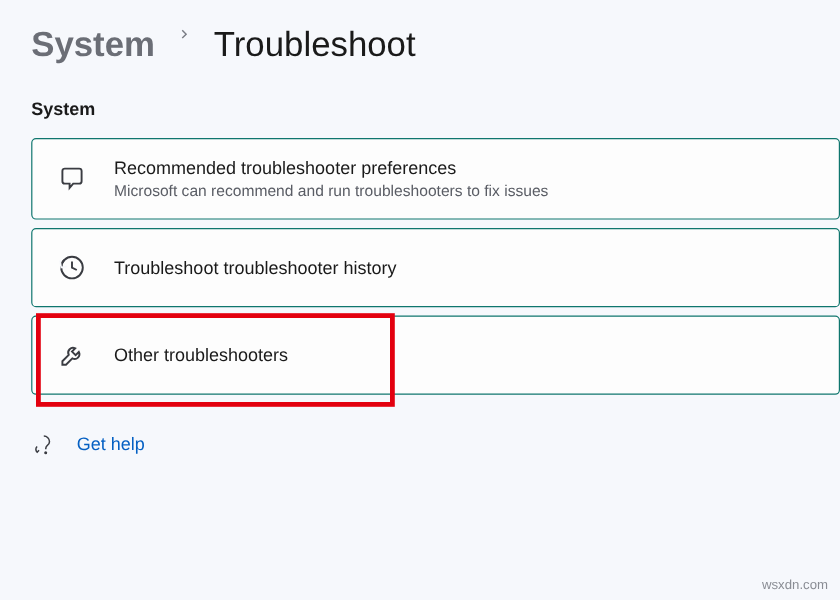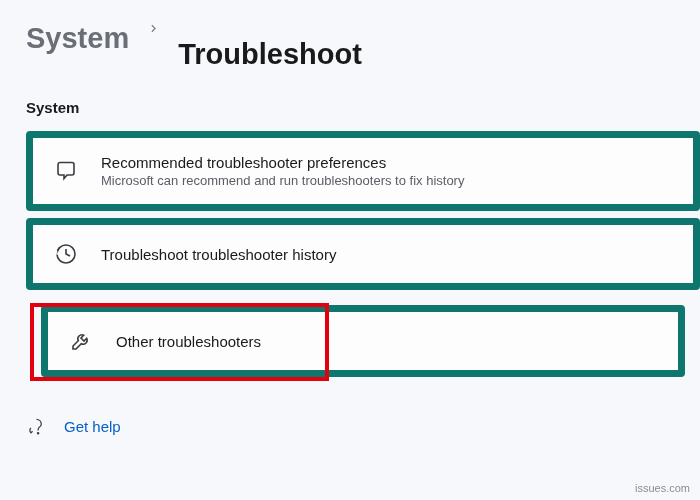--- a/index.html
+++ b/index.html
@@ -22,33 +22,32 @@
       font-weight: 600;
       color: #6b6e76;
     }
     .breadcrumb-chevron {
       color: #7a7d85;
       display: flex;
       align-items: center;
     }
     .breadcrumb-current {
       font-size: 29px;
-      font-weight: 700;
+      font-weight: 400;
       color: #1a1a1a;
-      margin-top: 16px;
     }
     .section-label {
       font-size: 15px;
       font-weight: 600;
       color: #1a1a1a;
       padding: 18px 26px 8px 26px;
     }
     .option-card {
       background: #fdfdfd;
-      border: 7px solid #0f766e;
+      border: 1px solid #0f766e;
       border-radius: 4px;
       margin: 7px 0 7px 26px;
       display: flex;
       align-items: center;
       padding: 16px 20px;
       gap: 22px;
       min-height: 66px;
     }
     .option-icon {
       width: 26px;
@@ -71,21 +70,21 @@
     }
     .option-subtitle {
       font-size: 13px;
       color: #5a5d65;
     }
     .highlight-wrap {
       position: relative;
       margin: 7px 0 7px 26px;
     }
     .highlight-wrap .option-card {
-      margin: 15px;
+      margin: 0;
     }
     .highlight-box {
       position: absolute;
       top: -2px;
       left: 4px;
       width: 299px;
       height: 78px;
       border: 4px solid #e3000f;
       pointer-events: none;
       z-index: 5;
@@ -138,21 +137,21 @@
 <div class="section-label">System</div>
 
 <div class="option-card">
   <span class="option-icon">
     <svg width="24" height="24" viewBox="0 0 24 24" fill="none" stroke="currentColor" stroke-width="1.6">
         <path d="M4 5.5 A2 2 0 0 1 6 3.5 H18 A2 2 0 0 1 20 5.5 V14 A2 2 0 0 1 18 16 H13 L10 19.5 V16 H6 A2 2 0 0 1 4 14 Z"></path>
       </svg>
   </span>
   <div class="option-text">
     <span class="option-title">Recommended troubleshooter preferences</span>
-    <span class="option-subtitle">Microsoft can recommend and run troubleshooters to fix history</span>
+    <span class="option-subtitle">Microsoft can recommend and run troubleshooters to fix issues</span>
   </div>
 </div>
 
 <div class="option-card">
   <span class="option-icon">
     <svg width="24" height="24" viewBox="0 0 24 24" fill="none" stroke="currentColor" stroke-width="1.6">
         <circle cx="12" cy="12" r="9"></circle>
         <polyline points="12 7 12 12 16 14"></polyline>
         <path d="M3 12 A9 9 0 0 1 5.5 5.5" stroke-dasharray="0"></path>
         <polyline points="2 6 3 12 8 11" fill="none" stroke-width="1.4" stroke="#f6f8fc"></polyline>
@@ -183,13 +182,13 @@
       <svg width="19" height="19" viewBox="0 0 24 24" fill="none" stroke="currentColor" stroke-width="1.6">
           <path d="M12 3a6 6 0 0 1 6 6c0 2-1 3-2.5 4S14 15 14 17"></path>
           <circle cx="14" cy="20.5" r="0.8" fill="currentColor"></circle>
           <path d="M5 14 a4 4 0 0 0 0 6 l2-2"></path>
         </svg>
     </span>
     <span class="footer-link-text">Get help</span>
   </div>
 </div>
 
-<div class="watermark">issues.com</div>
+<div class="watermark">wsxdn.com</div>
 
 </body></html>

